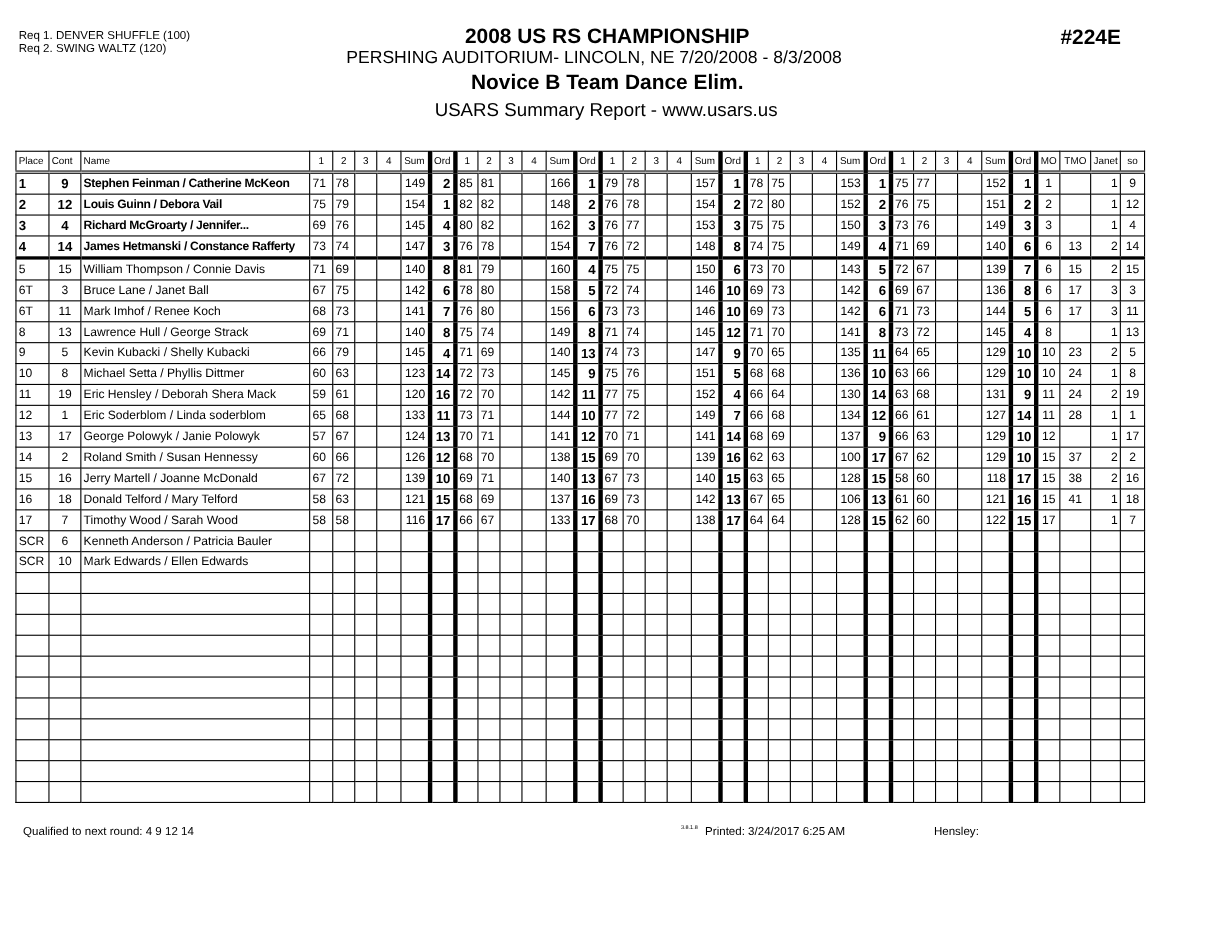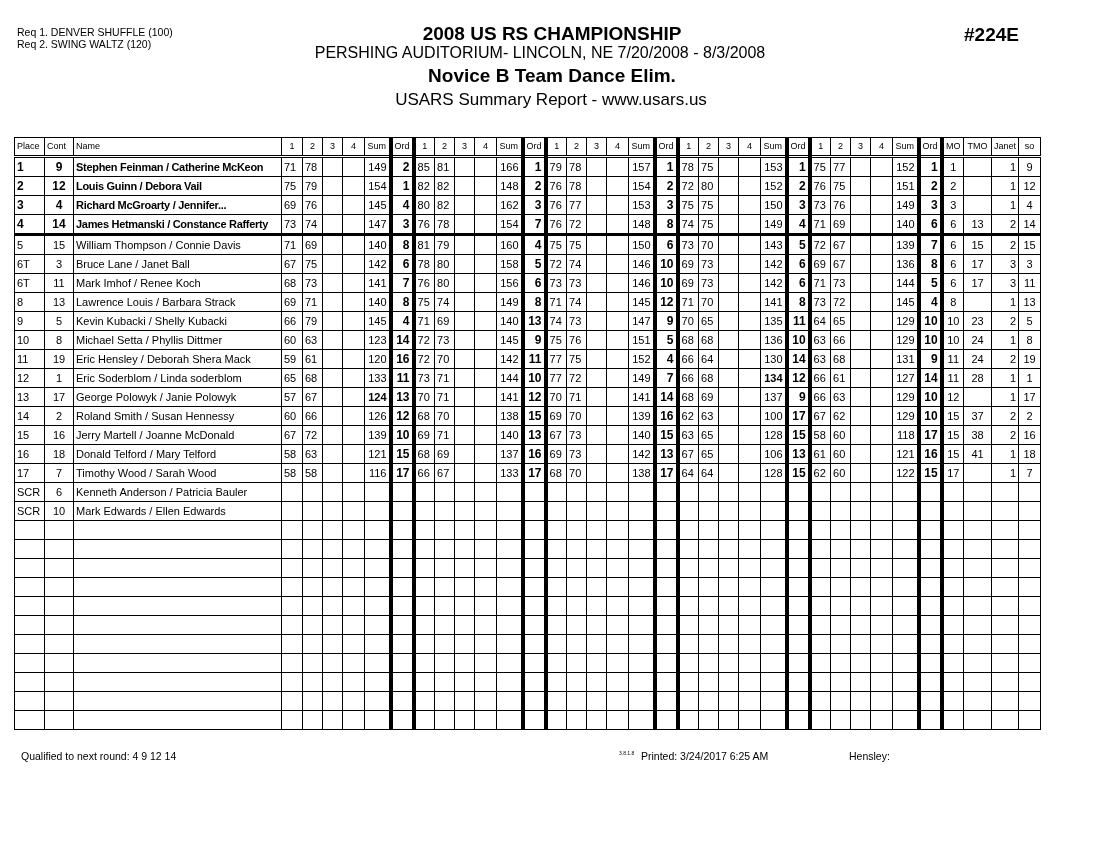--- a/index.html
+++ b/index.html
@@ -393,21 +393,21 @@
         <td class="sc num" style="font-weight: normal;">144</td>
         <td class="ord">5</td>
         <td class="sc ctr" style="font-weight: normal;">6</td>
         <td class="sc ctr" style="font-weight: normal;">17</td>
         <td class="sc num" style="font-weight: normal;">3</td>
         <td class="sc ctr" style="font-weight: normal;">11</td>
       </tr>
       <tr class="data-row">
         <td class="">8</td>
         <td class="ctr">13</td>
-        <td class="">Lawrence Louis / Barbara Strack</td>
+        <td class="">Lawrence Hull / George Strack</td>
         <td class="sc" style="font-weight: normal;">69</td>
         <td class="sc" style="font-weight: normal;">71</td>
         <td class="sc" style="font-weight: normal;"></td>
         <td class="sc" style="font-weight: normal;"></td>
         <td class="sc num" style="font-weight: normal;">140</td>
         <td class="ord">8</td>
         <td class="sc" style="font-weight: normal;">75</td>
         <td class="sc" style="font-weight: normal;">74</td>
         <td class="sc" style="font-weight: normal;"></td>
         <td class="sc" style="font-weight: normal;"></td>
@@ -572,42 +572,42 @@
         <td class="sc" style="font-weight: normal;">77</td>
         <td class="sc" style="font-weight: normal;">72</td>
         <td class="sc" style="font-weight: normal;"></td>
         <td class="sc" style="font-weight: normal;"></td>
         <td class="sc num" style="font-weight: normal;">149</td>
         <td class="ord">7</td>
         <td class="sc" style="font-weight: normal;">66</td>
         <td class="sc" style="font-weight: normal;">68</td>
         <td class="sc" style="font-weight: normal;"></td>
         <td class="sc" style="font-weight: normal;"></td>
-        <td class="sc num" style="font-weight: bold;">134</td>
+        <td class="sc num" style="font-weight: normal;">134</td>
         <td class="ord">12</td>
         <td class="sc" style="font-weight: normal;">66</td>
         <td class="sc" style="font-weight: normal;">61</td>
         <td class="sc" style="font-weight: normal;"></td>
         <td class="sc" style="font-weight: normal;"></td>
         <td class="sc num" style="font-weight: normal;">127</td>
         <td class="ord">14</td>
         <td class="sc ctr" style="font-weight: normal;">11</td>
         <td class="sc ctr" style="font-weight: normal;">28</td>
         <td class="sc num" style="font-weight: normal;">1</td>
         <td class="sc ctr" style="font-weight: normal;">1</td>
       </tr>
       <tr class="data-row">
         <td class="">13</td>
         <td class="ctr">17</td>
         <td class="">George Polowyk / Janie Polowyk</td>
         <td class="sc" style="font-weight: normal;">57</td>
         <td class="sc" style="font-weight: normal;">67</td>
         <td class="sc" style="font-weight: normal;"></td>
         <td class="sc" style="font-weight: normal;"></td>
-        <td class="sc num" style="font-weight: bold;">124</td>
+        <td class="sc num" style="font-weight: normal;">124</td>
         <td class="ord">13</td>
         <td class="sc" style="font-weight: normal;">70</td>
         <td class="sc" style="font-weight: normal;">71</td>
         <td class="sc" style="font-weight: normal;"></td>
         <td class="sc" style="font-weight: normal;"></td>
         <td class="sc num" style="font-weight: normal;">141</td>
         <td class="ord">12</td>
         <td class="sc" style="font-weight: normal;">70</td>
         <td class="sc" style="font-weight: normal;">71</td>
         <td class="sc" style="font-weight: normal;"></td>

